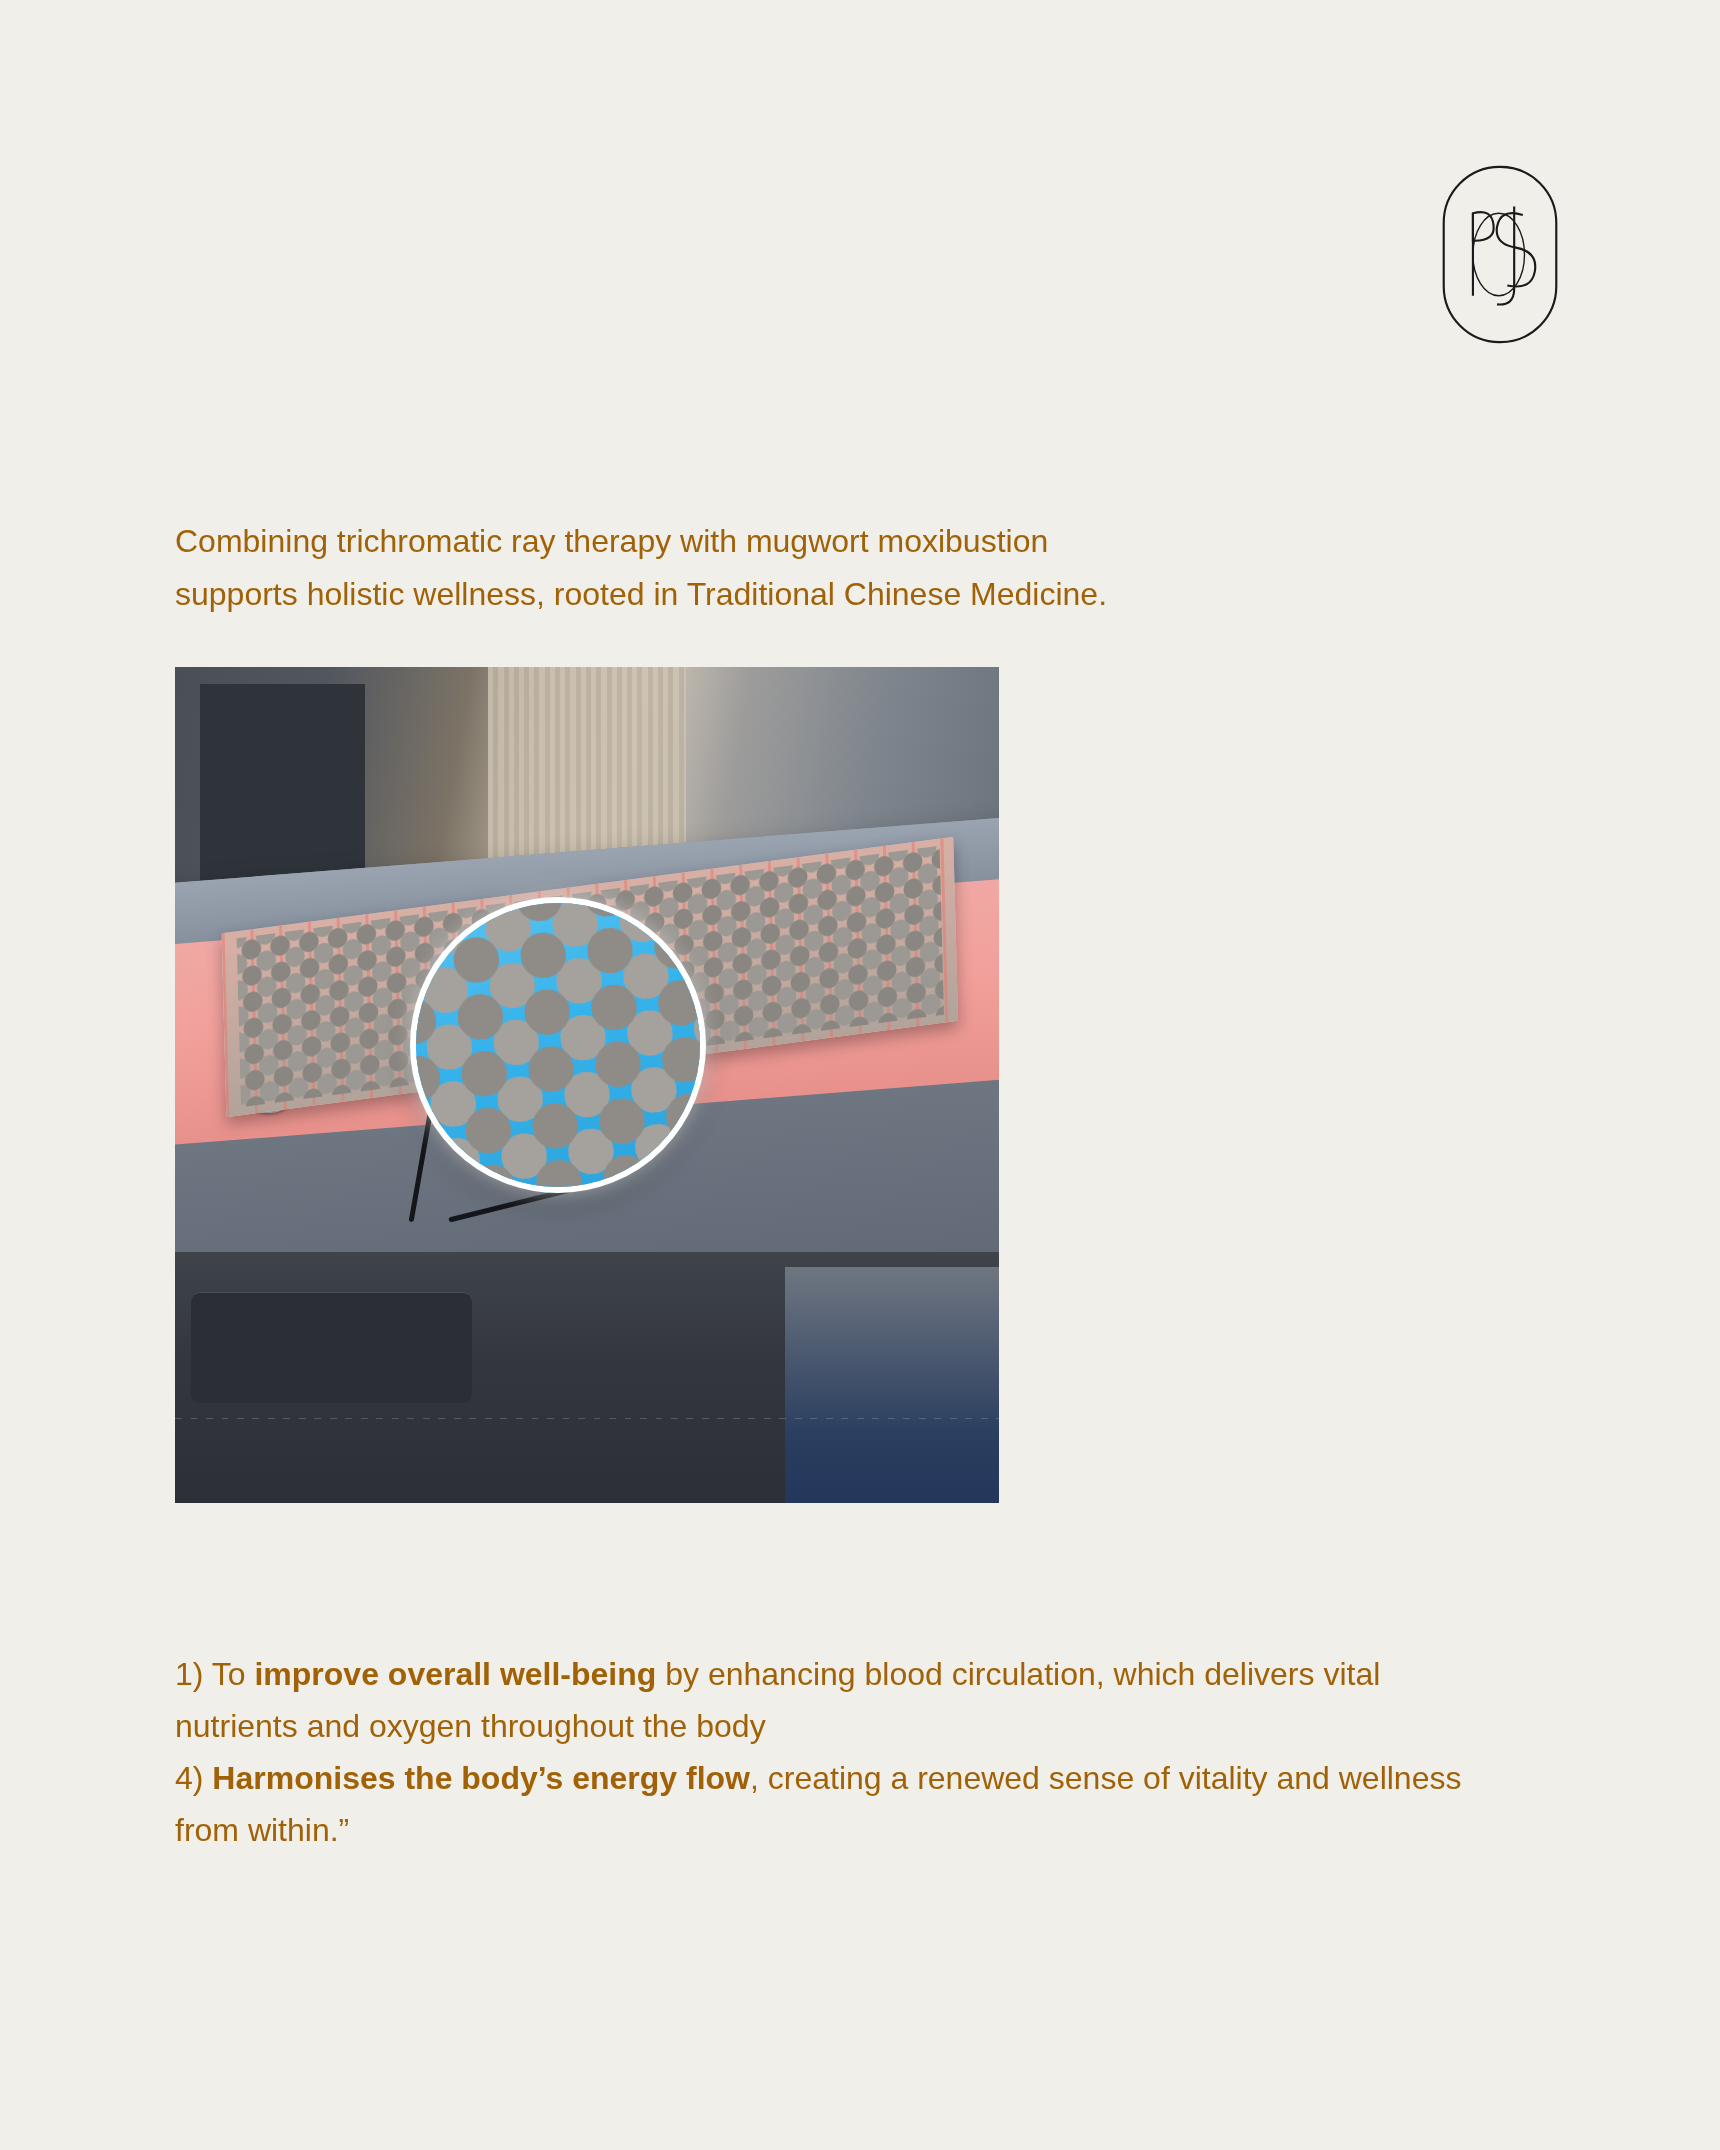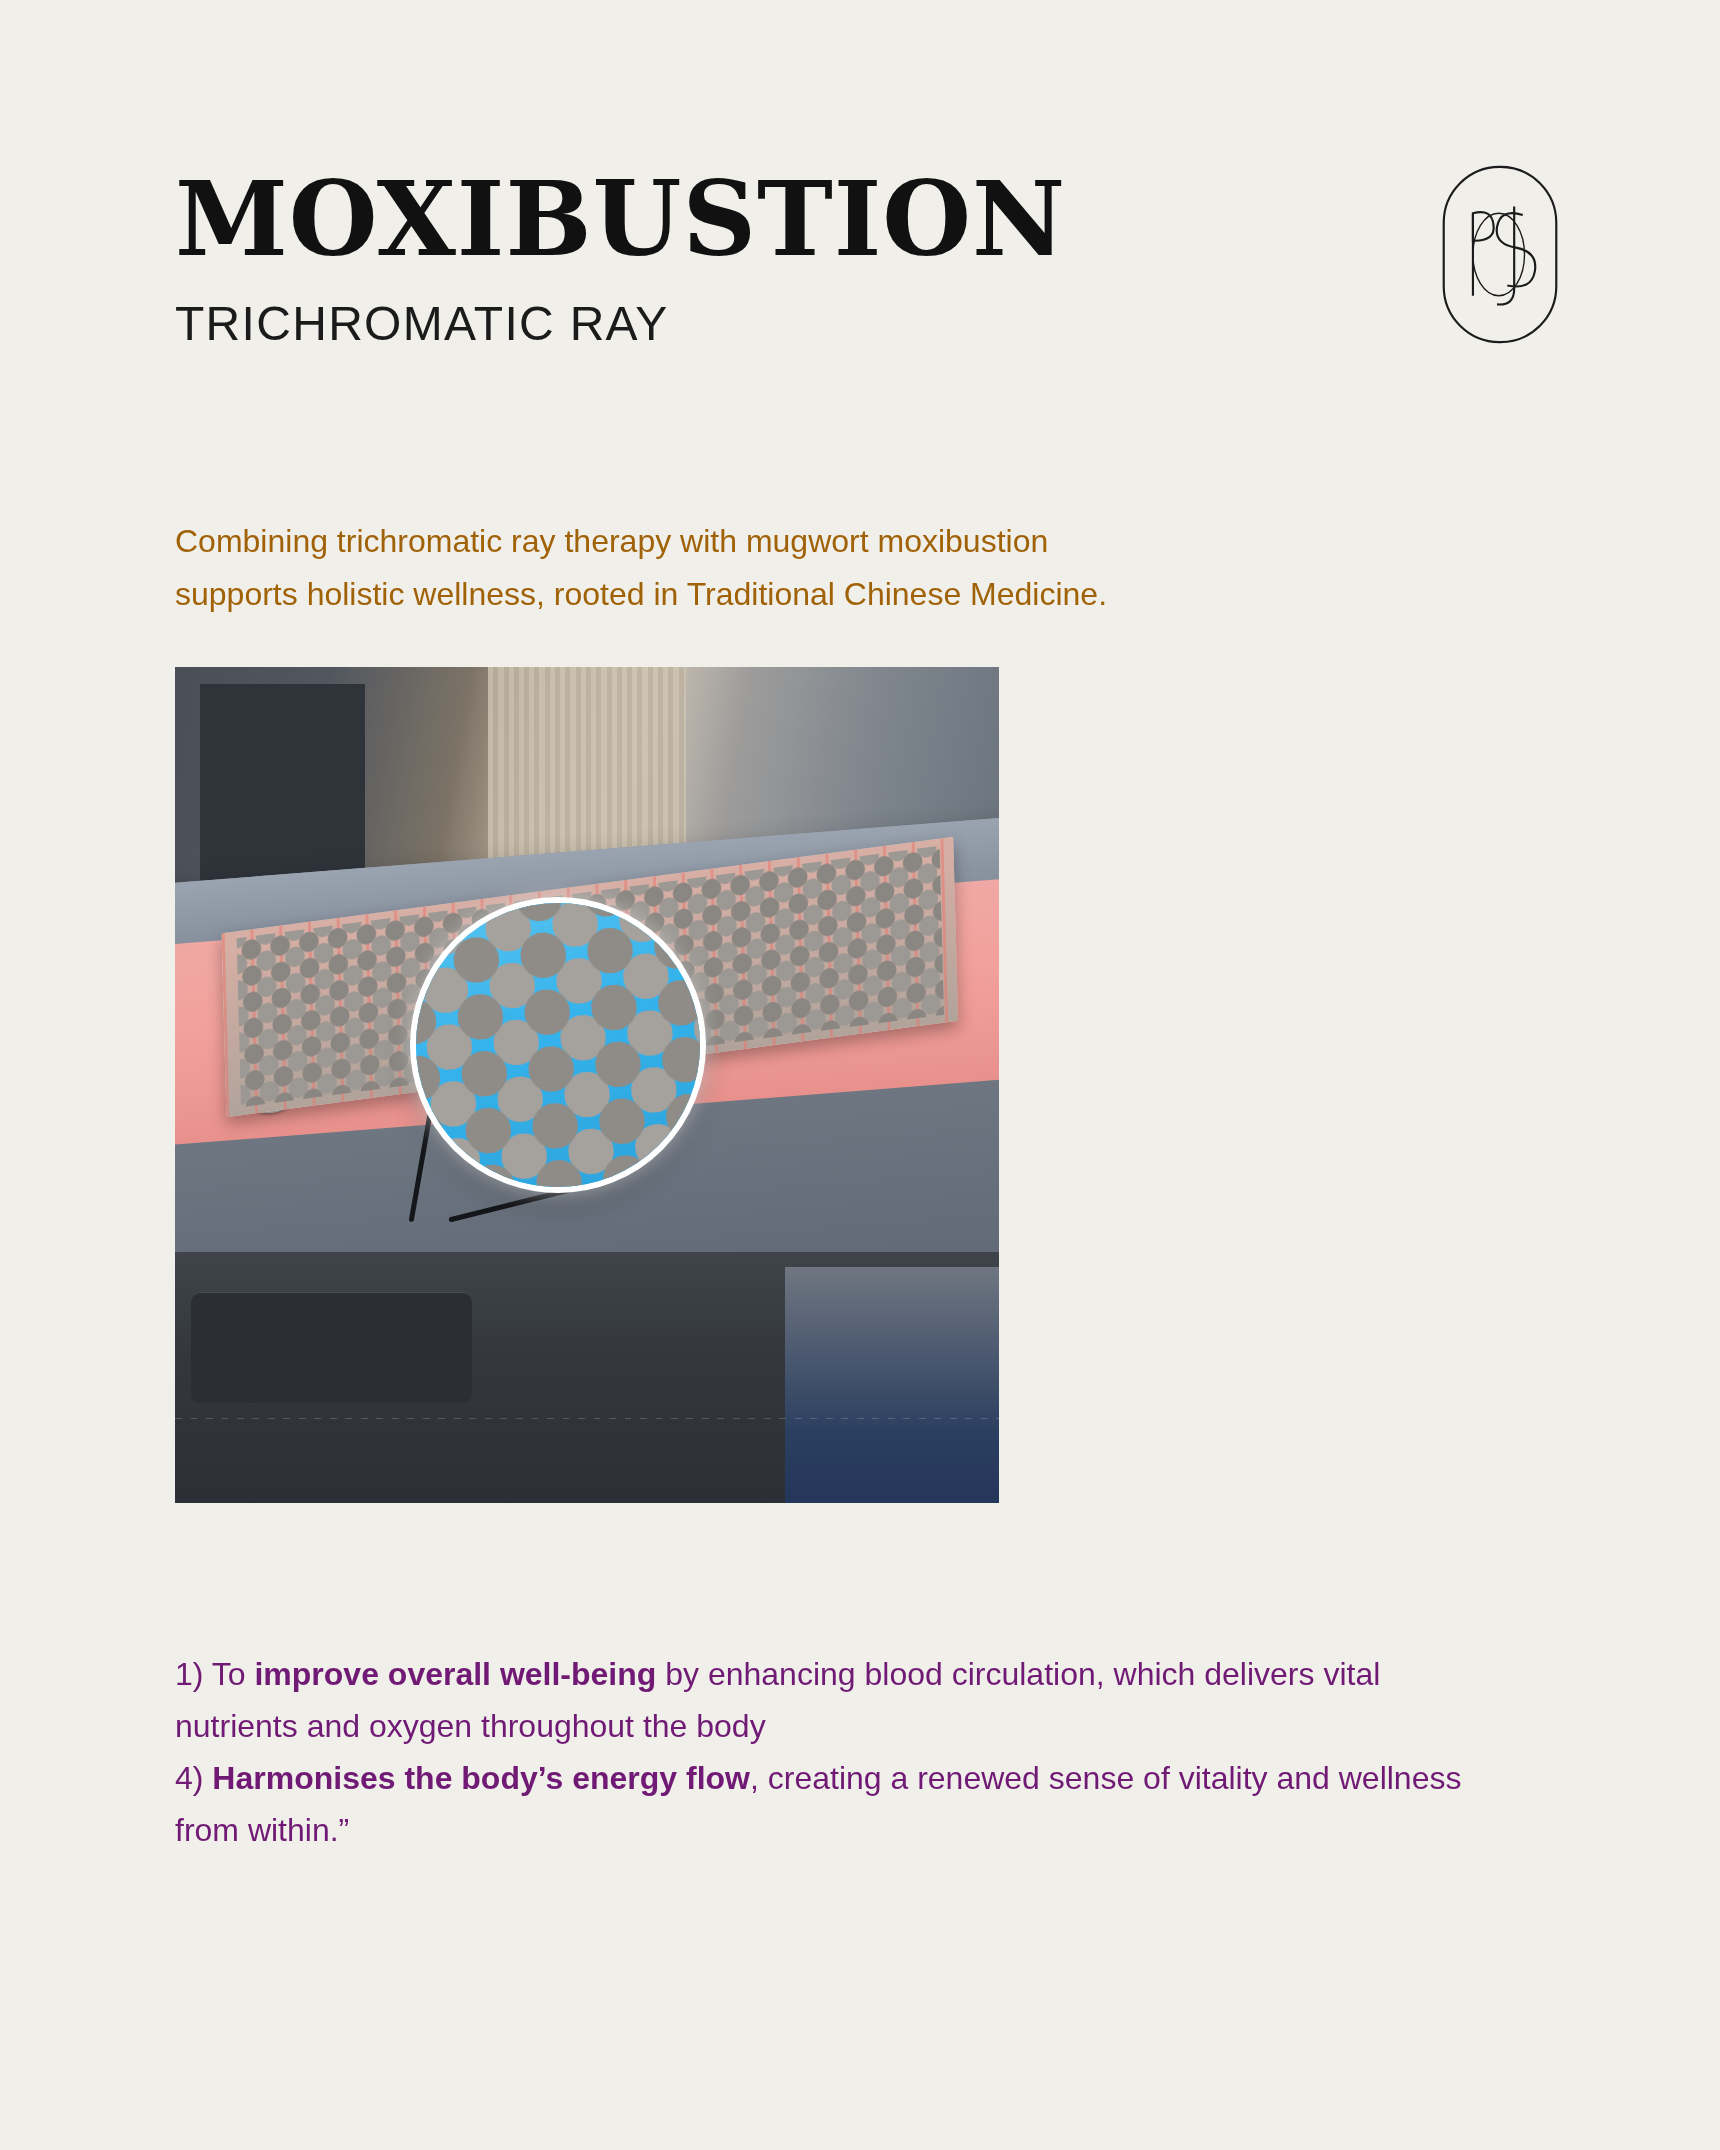--- a/index.html
+++ b/index.html
@@ -214,34 +214,30 @@
     font-size: 32px;
     color: #1d1d1d;
   }
   .list {
     position: absolute;
     left: 175px;
     top: 1648px;
     width: 1308px;
     font-size: 32px;
     line-height: 1.63;
-    color: #701a75;
+    color: #a16207;
   }
   .list .item { margin: 0; }
   .list b { font-weight: 700; }
 </style>
 </head>
 <body>
 
 <div class="page">
 
-  <div class="header">
-    <h1 class="title">MOXIBUSTION</h1>
-    <h2 class="subtitle">TRICHROMATIC RAY</h2>
-  </div>
 
   <div class="logo">
     <svg viewBox="0 0 135 208" width="116" height="179" aria-hidden="true">
       <rect x="2" y="2" width="131" height="204" rx="65" ry="65" fill="none" stroke="#1b1b1b" stroke-width="2.5"></rect>
       <path d="M36 56 q22 -6 24 14 q2 18 -22 18 l-2 0 l0 -32 z" fill="none" stroke="#1b1b1b" stroke-width="2.5"></path>
       <path d="M36 56 l0 96" fill="none" stroke="#1b1b1b" stroke-width="2.5"></path>
       <path d="M94 58 q-26 -8 -30 14 q-3 20 22 24 q26 5 22 28 q-4 22 -32 16" fill="none" stroke="#1b1b1b" stroke-width="2.5"></path>
       <path d="M84 48 l0 96 q0 20 -20 18" fill="none" stroke="#1b1b1b" stroke-width="2.5"></path>
       <ellipse cx="66" cy="104" rx="30" ry="48" fill="none" stroke="#1b1b1b" stroke-width="1.6"></ellipse>
     </svg>

